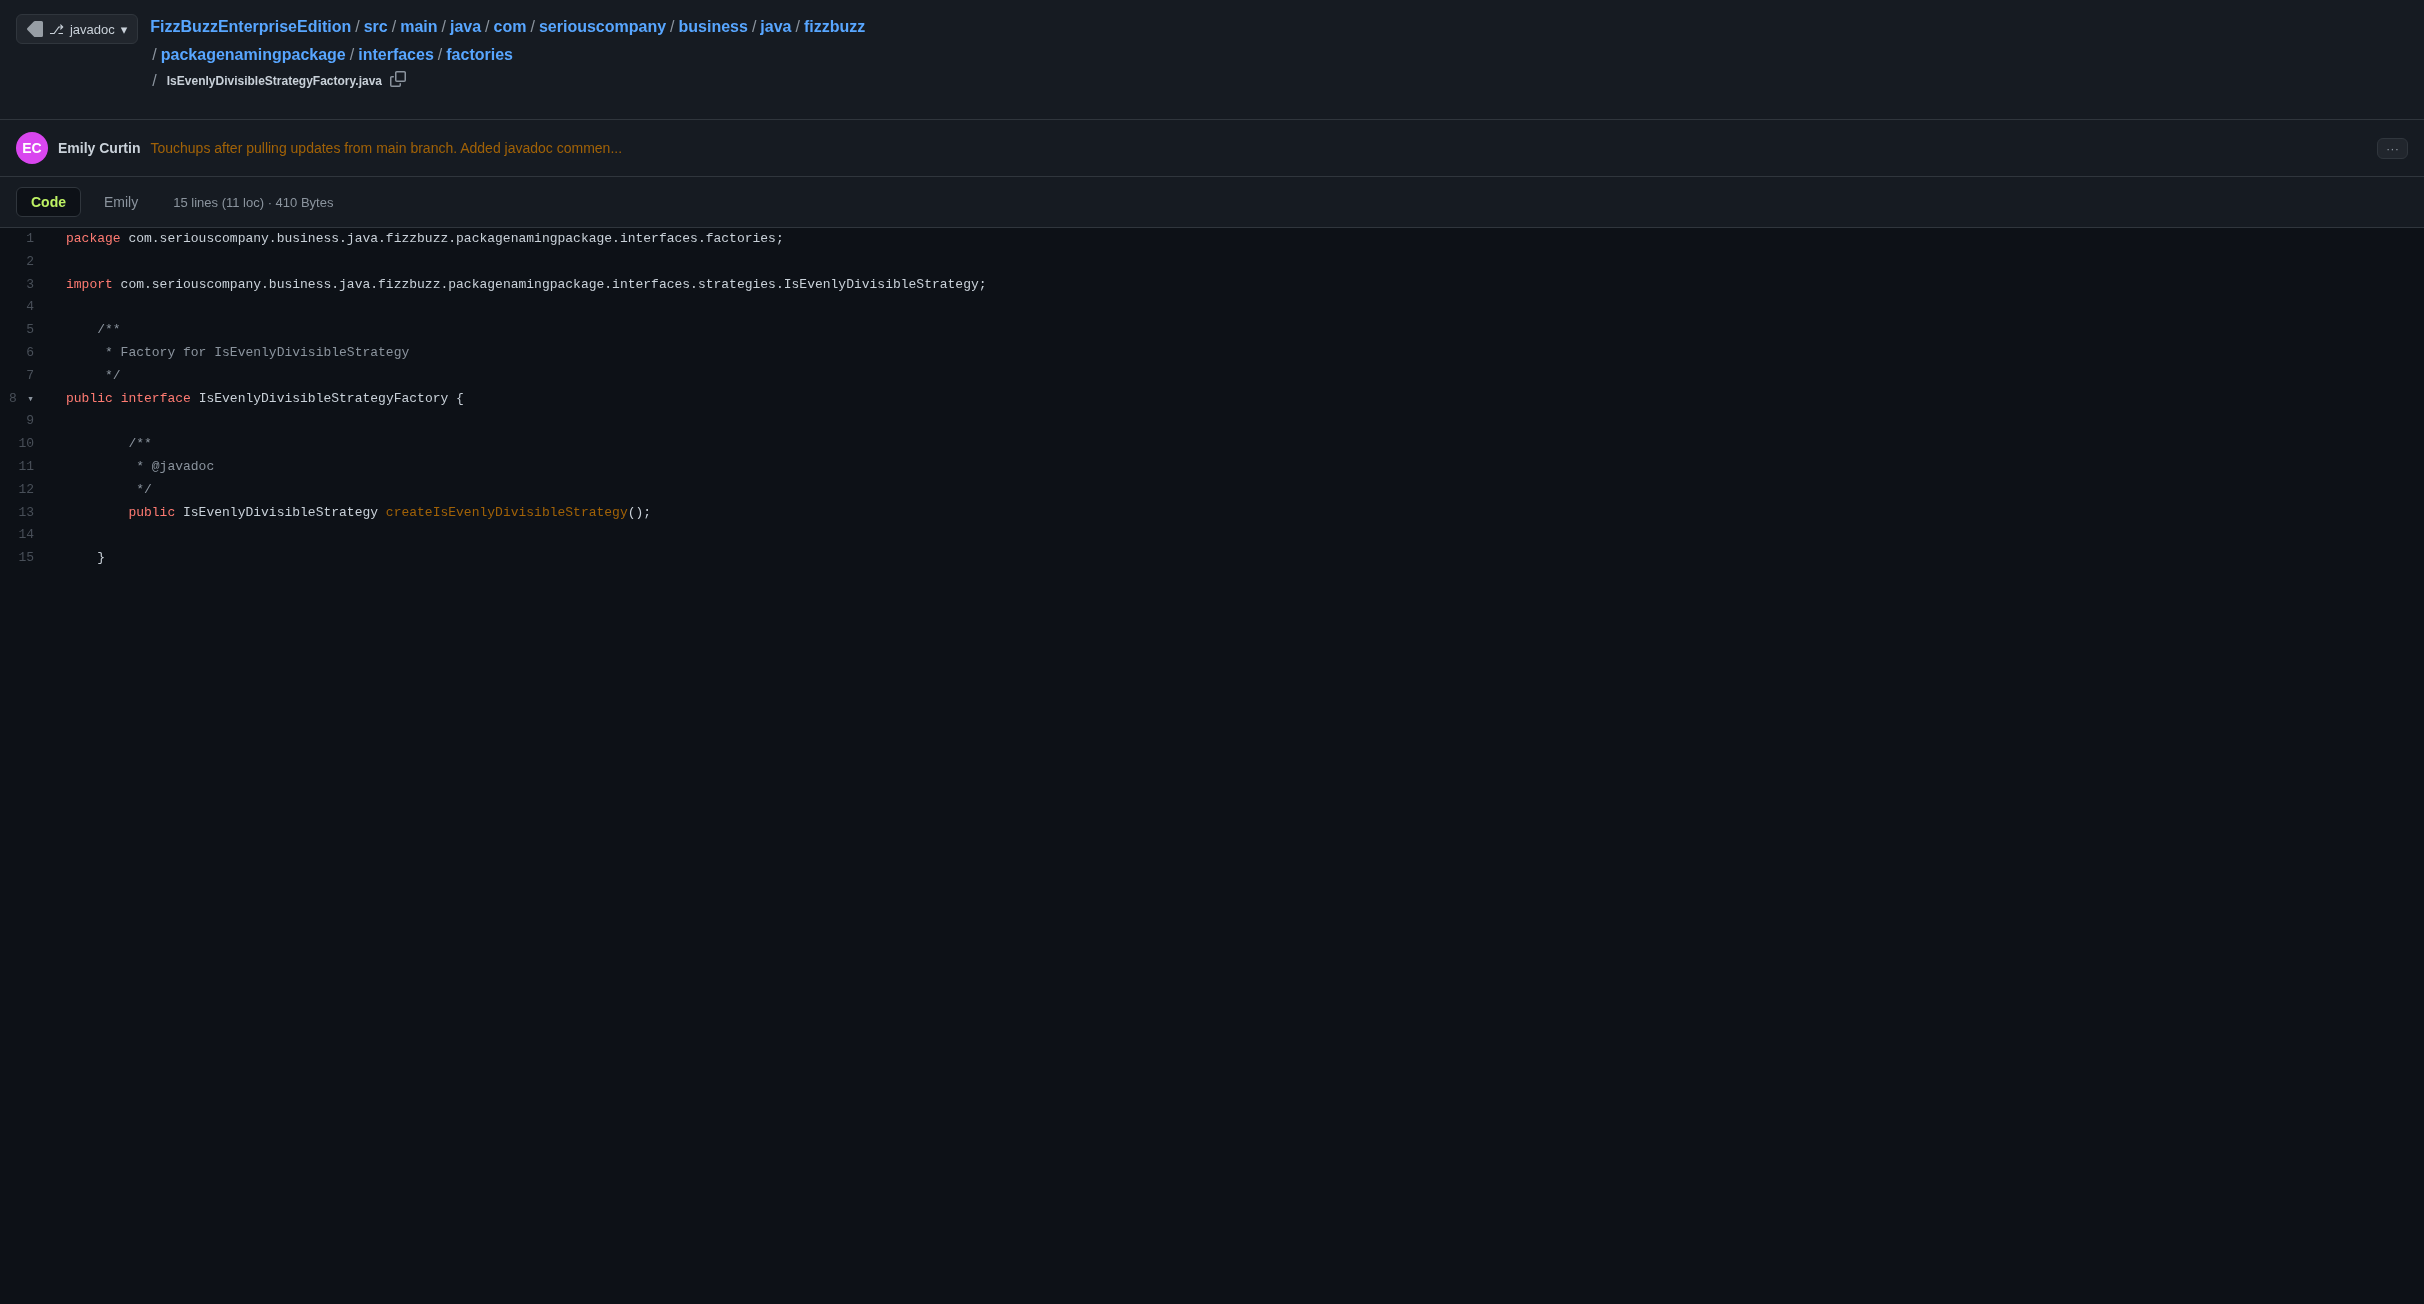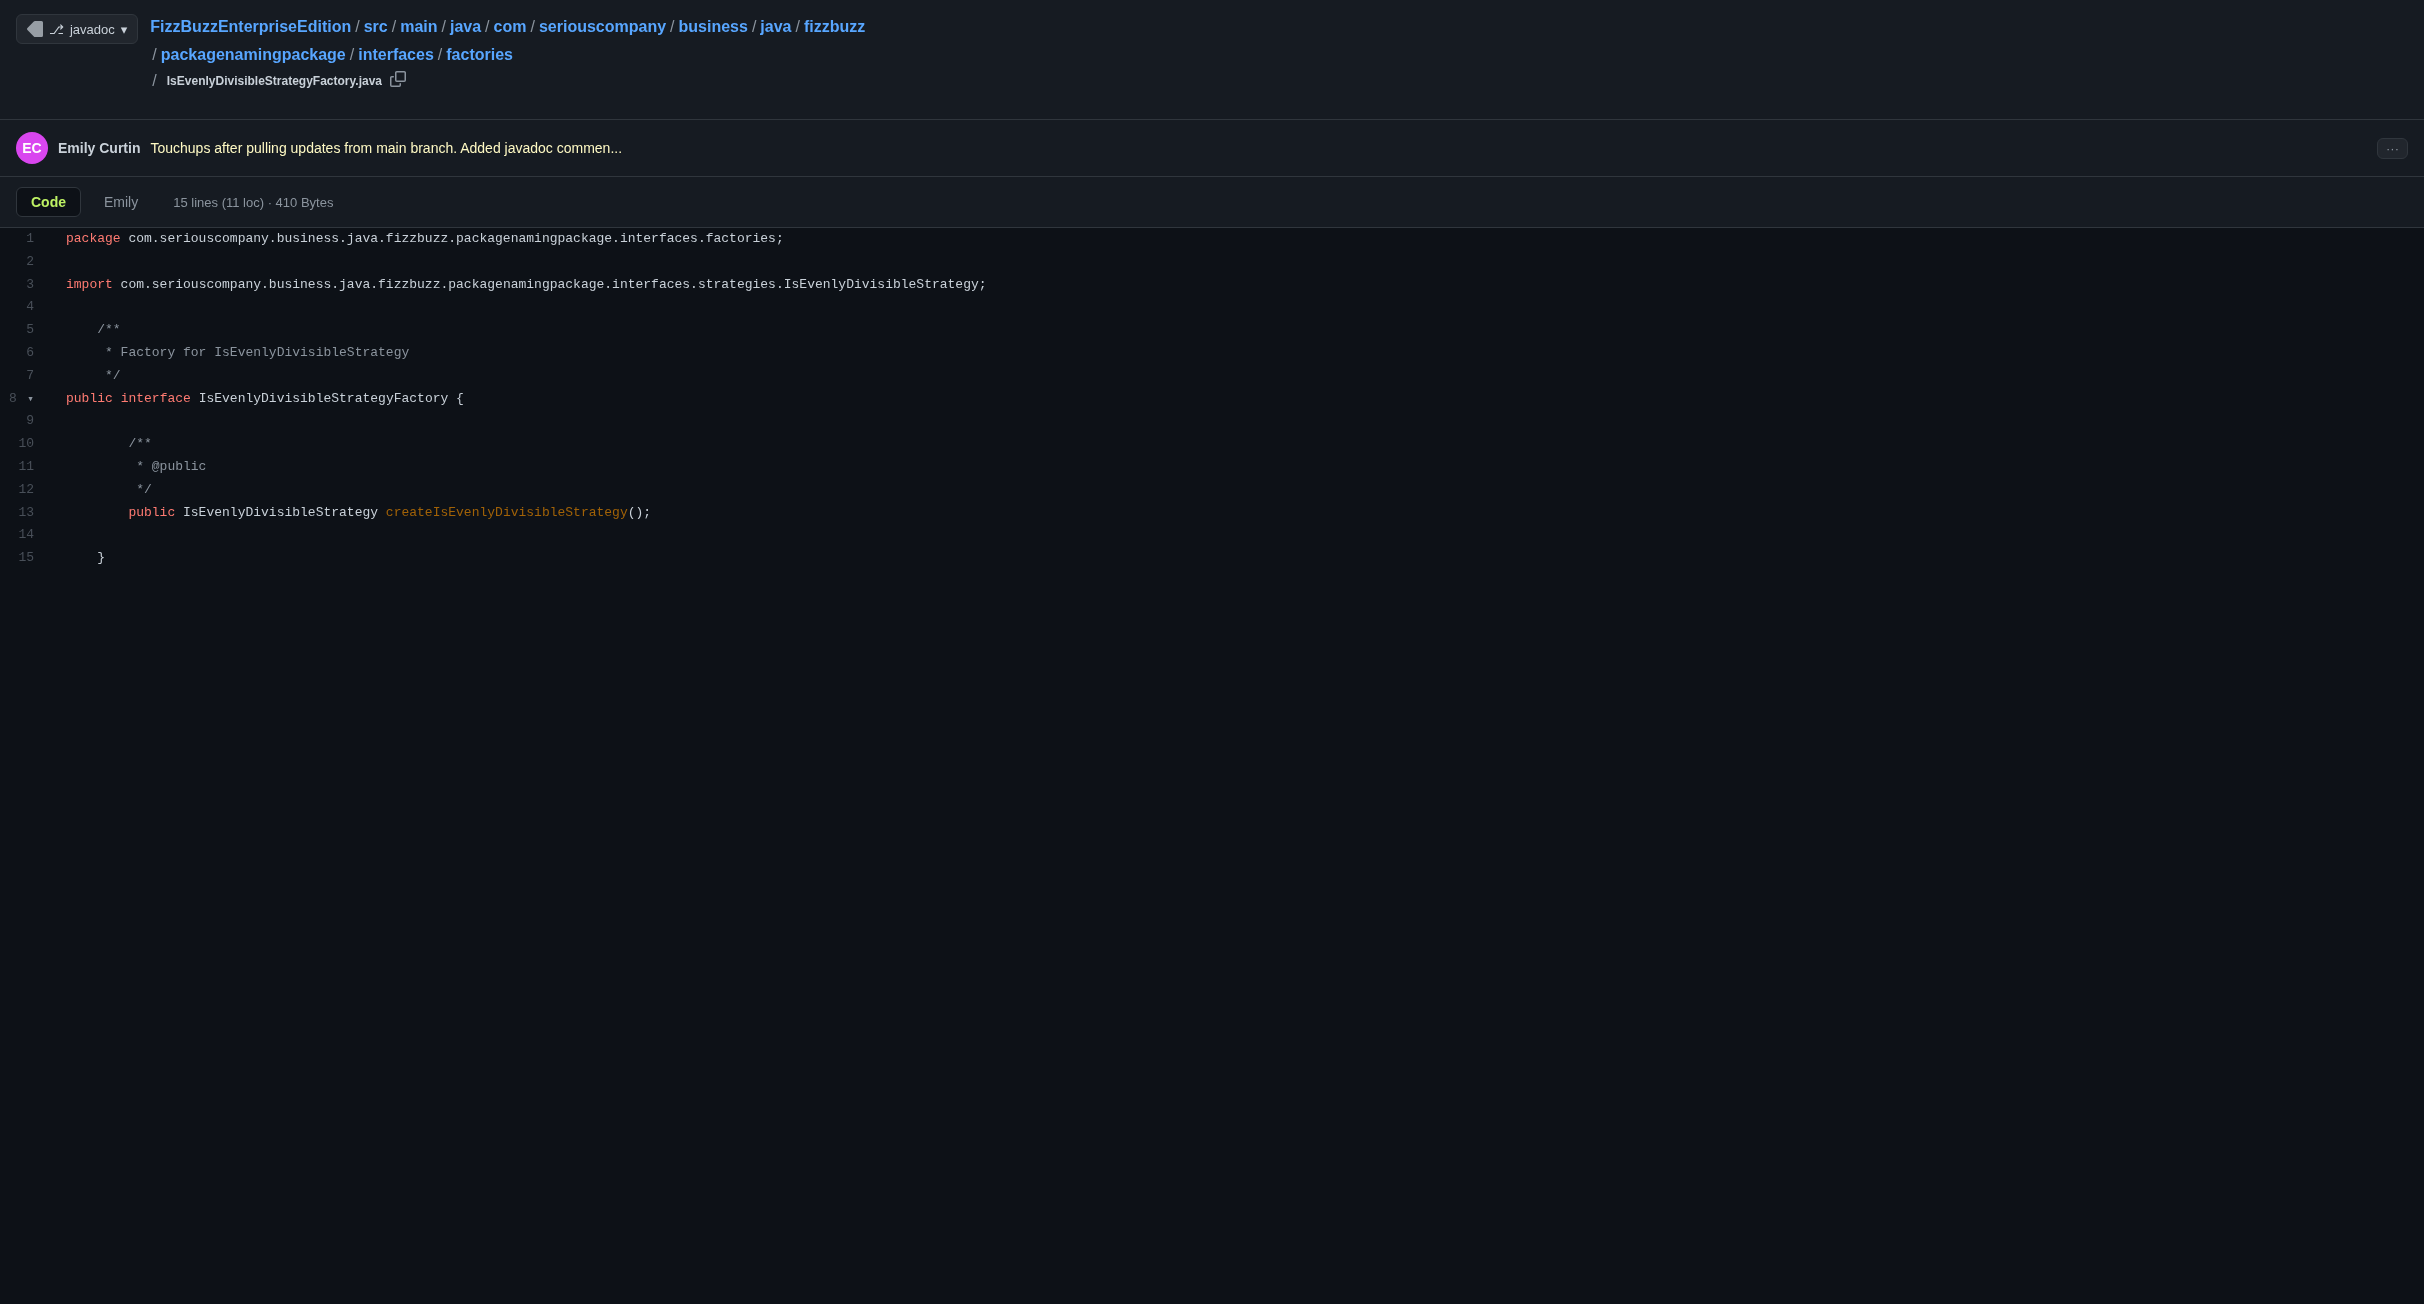--- a/index.html
+++ b/index.html
@@ -118,21 +118,21 @@
       flex-shrink: 0;
     }
 
     .commit-author {
       font-weight: 600;
       color: #c9d1d9;
       font-size: 14px;
     }
 
     .commit-message {
-      color: #fef9c3;
+      color: #a16207;
       font-size: 14px;
       flex: 1;
     }
 
     .commit-more-btn {
       background: #21262d;
       border: 1px solid #30363d;
       border-radius: 6px;
       color: #8b949e;
       padding: 2px 8px;
@@ -328,21 +328,21 @@
         <tr>
           <td class="line-number"><span>9</span></td>
           <td class="line-code"></td>
         </tr>
         <tr>
           <td class="line-number"><span>10</span></td>
           <td class="line-code"><span class="comment">        /**</span></td>
         </tr>
         <tr>
           <td class="line-number"><span>11</span></td>
-          <td class="line-code"><span class="comment">         * @public</span></td>
+          <td class="line-code"><span class="comment">         * @javadoc</span></td>
         </tr>
         <tr>
           <td class="line-number"><span>12</span></td>
           <td class="line-code"><span class="comment">         */</span></td>
         </tr>
         <tr>
           <td class="line-number"><span>13</span></td>
           <td class="line-code"><span class="kw-public">        public</span><span class="text-normal"> IsEvenlyDivisibleStrategy </span><span class="fn-name">createIsEvenlyDivisibleStrategy</span><span class="text-normal">();</span></td>
         </tr>
         <tr>

